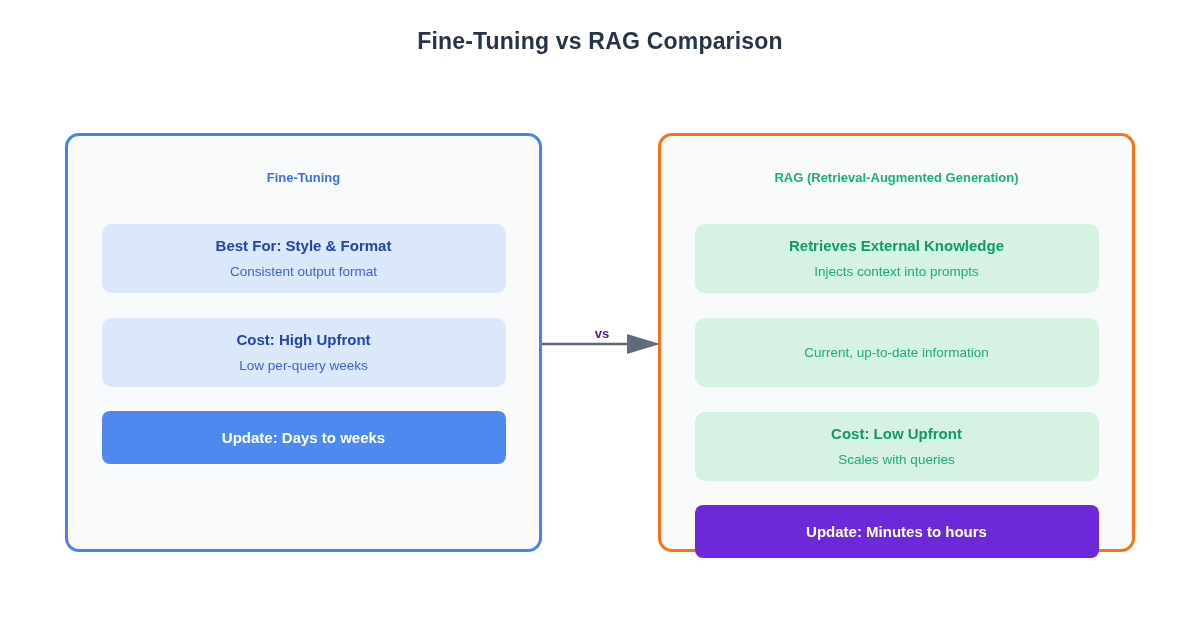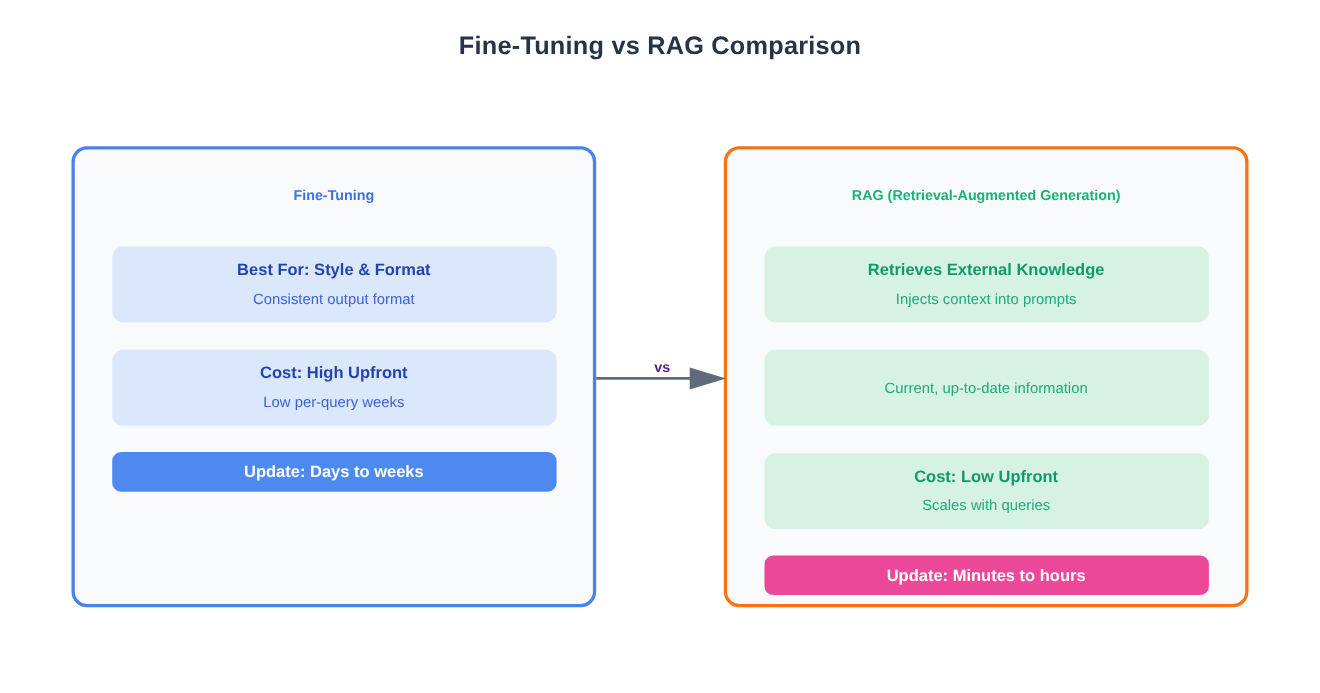--- a/index.html
+++ b/index.html
@@ -54,32 +54,32 @@
   .card:first-of-type { margin-top: 35px; }
   .panel--ft  .card { background: #dbe7fa; }
   .panel--rag .card { background: #d5f2e3; }
   .card-heading { font-size: 15px; font-weight: 700; line-height: 18px; }
   .card-detail  { font-size: 13.5px; font-weight: 400; line-height: 16px; }
   .panel--ft  .card-heading { color: #2443b0; }
   .panel--ft  .card-detail  { color: #3f62d2; }
   .panel--rag .card-heading { color: #109a6c; }
   .panel--rag .card-detail  { color: #22a87d; }
   .footer-pill {
-    width: 404px; height: 36px;
+    width: 404px; height: 53px;
     margin: 24px auto 0;
     border-radius: 8px;
     display: flex;
     align-items: center;
     justify-content: center;
     color: #ffffff;
     font-size: 15px;
     font-weight: 700;
   }
   .panel--ft  .footer-pill { background: #4e89f0; }
-  .panel--rag .footer-pill { background: #ec4899; }
+  .panel--rag .footer-pill { background: #6d28d9; }
   .vs-arrow {
     position: absolute;
     left: 540px; top: 326px;
     width: 122px; height: 36px;
   }
   .vs-arrow line    { stroke: #5f6b7a; stroke-width: 2.6; }
   .vs-arrow polygon { fill: #5f6b7a; }
   .vs-label {
     position: absolute;
     left: 582px; top: 326px;

